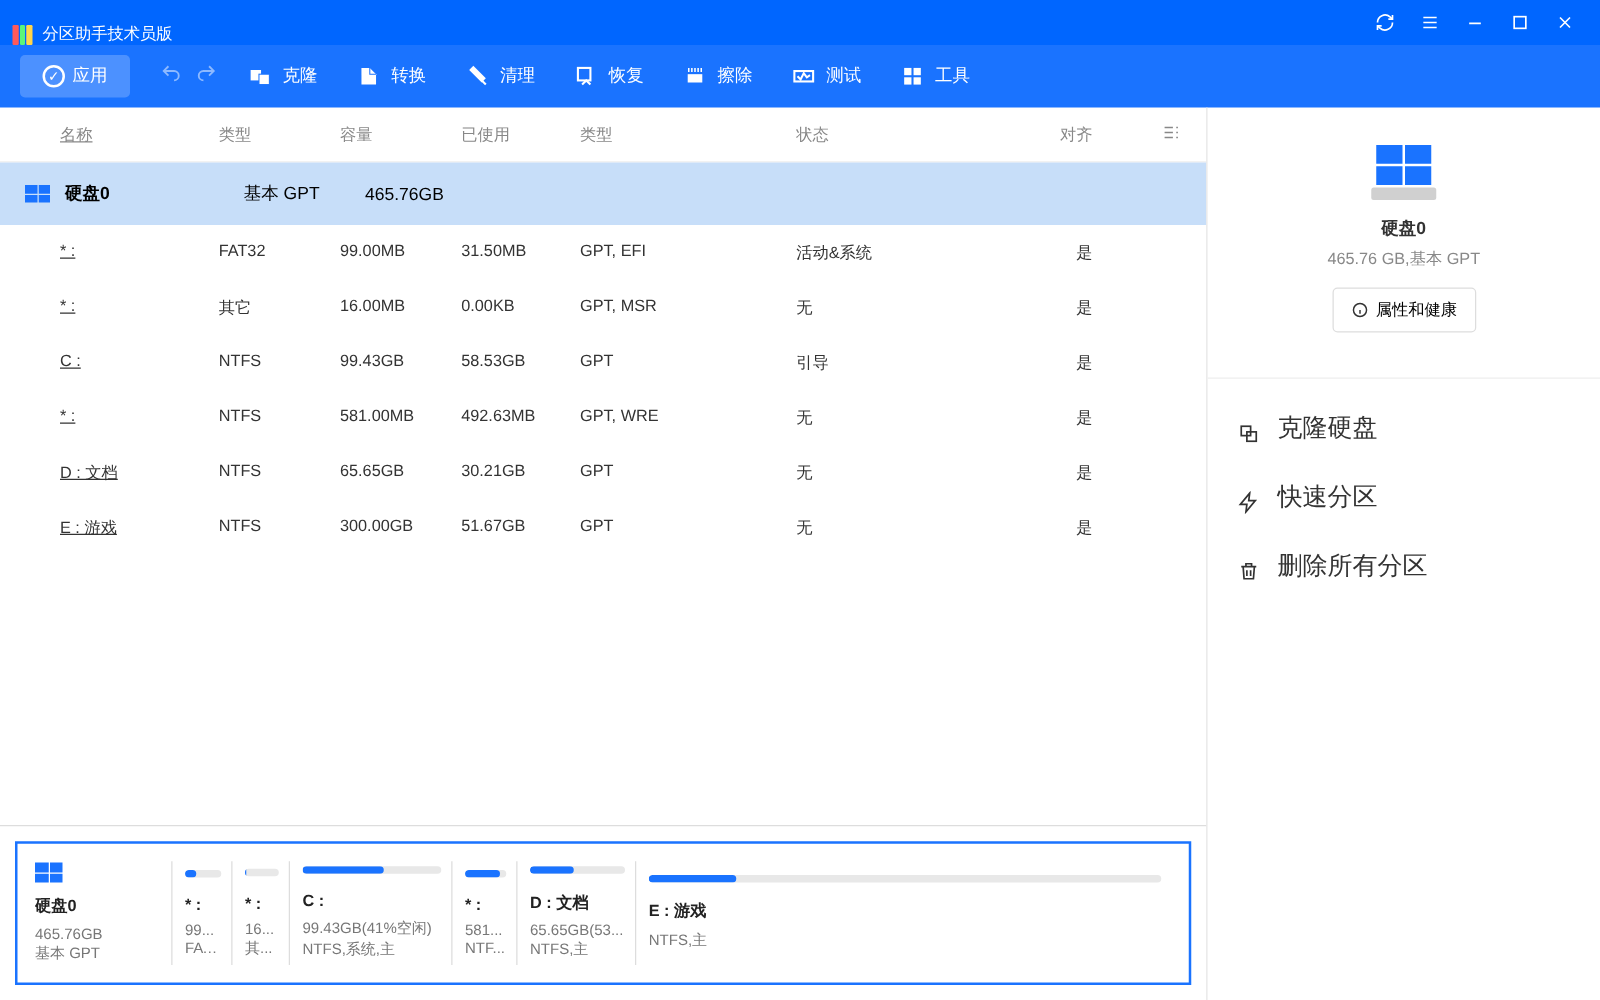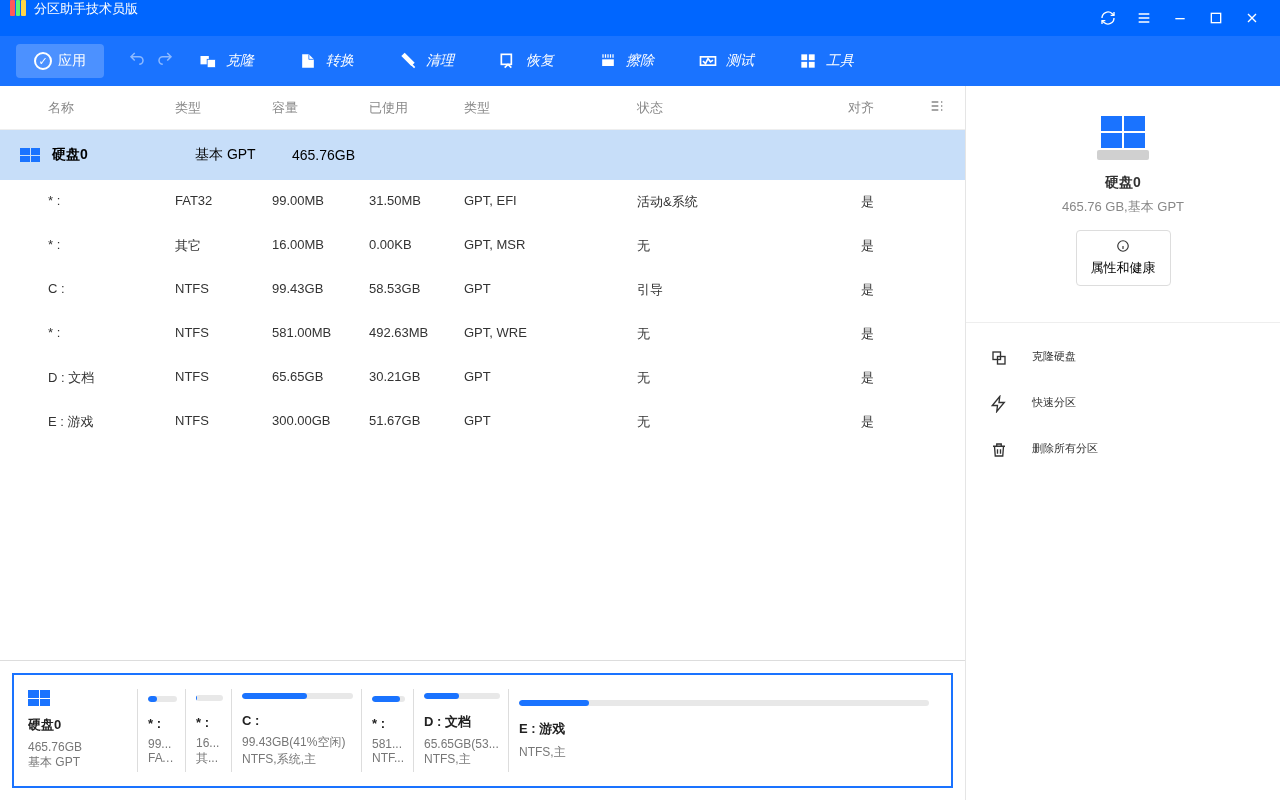--- a/index.html
+++ b/index.html
@@ -1,40 +1,40 @@
 <!DOCTYPE html>
 <html><head>
 <meta charset="utf-8">
 <style>
 * { margin: 0; padding: 0; box-sizing: border-box; font-family: "Microsoft YaHei", Arial, sans-serif; }
 body { width: 1280px; height: 800px; background: #fff; overflow: hidden; display: flex; flex-direction: column; }
 
-.titlebar { height: 36px; background: #0066ff; display: flex; align-items: flex-start; padding: 0 10px; color: #fff; font-size: 13px; }
+.titlebar { height: 36px; background: #0066ff; display: flex; align-items: flex-end; padding: 0 10px; color: #fff; font-size: 13px; }
 .titlebar .logo { width: 16px; height: 16px; margin-right: 8px; display: flex; gap: 1px; }
 .titlebar .logo span { width: 5px; height: 16px; border-radius: 1px; }
 .titlebar .logo span:nth-child(1){ background:#ff5a5a; } .titlebar .logo span:nth-child(2){ background:#5af57a; } .titlebar .logo span:nth-child(3){ background:#ffd54a; }
 .titlebar .spacer { flex: 1; }
 .titlebar .tbtn { width: 36px; height: 36px; display: flex; align-items: center; justify-content: center; cursor: pointer; }
 .titlebar .tbtn svg { width: 16px; height: 16px; stroke: #fff; fill: none; stroke-width: 2; }
 
 .toolbar { height: 50px; background: #1a73ff; display: flex; align-items: center; padding: 0 16px; gap: 8px; }
 .apply-btn { background: rgba(255,255,255,.22); color: #fff; padding: 8px 18px; border-radius: 4px; display: flex; align-items: center; gap: 6px; font-size: 14px; cursor: pointer; }
 .apply-btn .circ { width: 18px; height: 18px; border: 2px solid #fff; border-radius: 50%; display:flex; align-items:center; justify-content:center; font-size:11px; }
 .undo-redo { display: flex; gap: 10px; margin: 0 16px; }
 .undo-redo svg { width: 18px; height: 18px; stroke: rgba(255,255,255,.5); fill: none; stroke-width: 2; }
-.tool-group { display: flex; align-items: flex-start; gap: 44px; font-style: italic; }
+.tool-group { display: flex; align-items: flex-start; gap: 31px; }
 .tool-item { display: flex; align-items: center; gap: 8px; color: #fff; font-size: 14px; cursor: pointer; }
 .tool-item .ic { width: 20px; height: 20px; display: flex; align-items: center; justify-content: center; }
 .tool-item svg { width: 20px; height: 20px; }
 
 .body { flex: 1; display: flex; }
 .main { flex: 1; display: flex; flex-direction: column; border-right: 1px solid #e5e5e5; }
 .table-wrap { flex: 1; overflow: auto; }
 .thead { display: flex; padding: 12px 20px; color: #888; font-size: 13px; border-bottom: 1px solid #eee; align-items: center; }
-.col-name { width: 155px; padding-left: 28px; }
+.col-name { width: 155px; padding-left: 28px; text-decoration: underline; }
 .col-type1 { width: 97px; }
 .col-cap { width: 97px; }
 .col-used { width: 95px; }
 .col-type2 { width: 173px; }
 .col-status { width: 142px; }
 .col-align { width: 95px; text-align: right; }
 .col-extra { flex: 1; text-align: right; }
 .col-extra svg { width: 16px; height: 16px; stroke: #888; fill: none; stroke-width: 2; }
 
 .disk-row { display: flex; align-items: center; padding: 16px 20px; background: #c7def9; font-size: 14px; font-weight: bold; cursor: pointer; }
@@ -58,25 +58,25 @@
 .bcard.disk .disk-ic span { background: #1a73ff; }
 
 .sidebar { width: 345px; display: flex; flex-direction: column; }
 .disk-preview { padding: 30px 0 24px; text-align: center; }
 .disk-img { width: 64px; height: 44px; margin: 0 auto 14px; position: relative; }
 .disk-img .grid { width: 44px; height: 32px; display: grid; grid-template-columns: 1fr 1fr; gap: 2px; margin: 0 auto; }
 .disk-img .grid span { background: #1a73ff; }
 .disk-img .base { position: absolute; bottom: 0; left: 6px; right: 6px; height: 10px; background: #d0d0d0; border-radius: 2px; }
 .disk-preview .dname { font-weight: bold; font-size: 14px; color: #333; }
 .disk-preview .dinfo { color: #888; font-size: 13px; margin-top: 6px; }
-.prop-btn { display: inline-flex; align-items: center; gap: 6px; border: 1px solid #ddd; border-radius: 4px; padding: 8px 14px; margin-top: 14px; font-size: 13px; cursor: pointer; flex-direction: column; }
+.prop-btn { display: inline-flex; align-items: center; gap: 6px; border: 1px solid #ddd; border-radius: 4px; padding: 8px 14px; margin-top: 14px; font-size: 13px; cursor: pointer; }
 .prop-btn svg { width: 14px; height: 14px; fill: none; stroke: #333; stroke-width: 2; }
 
 .op-list { border-top: 1px solid #eee; margin-top: 12px; padding-top: 12px; }
-.op-item { display: flex; align-items: flex-start; gap: 24px; padding: 14px 24px; font-size: 11px; color: #333; cursor: pointer; }
+.op-item { display: flex; align-items: flex-end; gap: 14px; padding: 14px 24px; font-size: 20px; color: #333; cursor: pointer; }
 .op-item .oic { width: 18px; height: 18px; }
 .op-item svg { width: 18px; height: 18px; fill: none; stroke: #333; stroke-width: 1.8; }
 </style>
 </head>
 <body>
 
 <div class="titlebar">
   <div class="logo">
       <span></span>
       <span></span>

